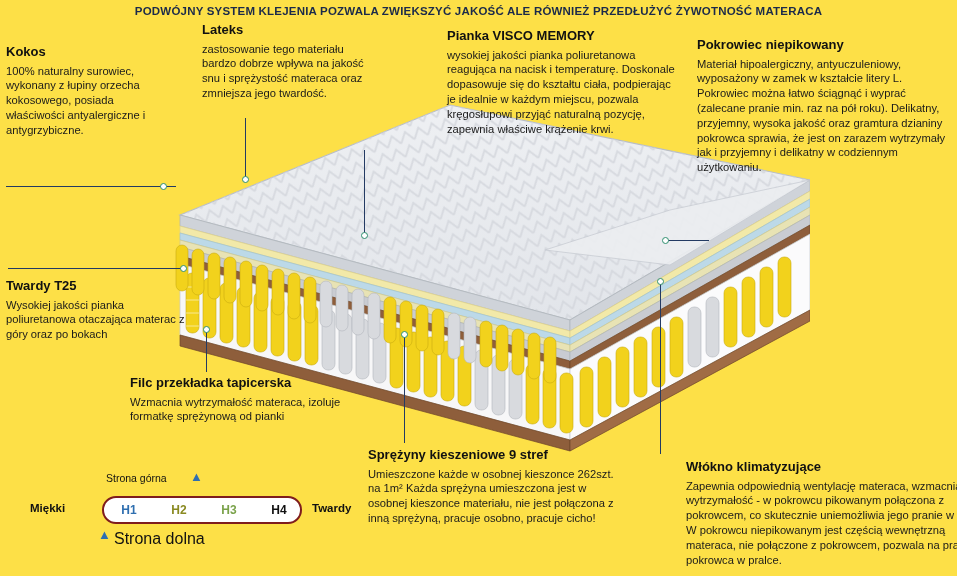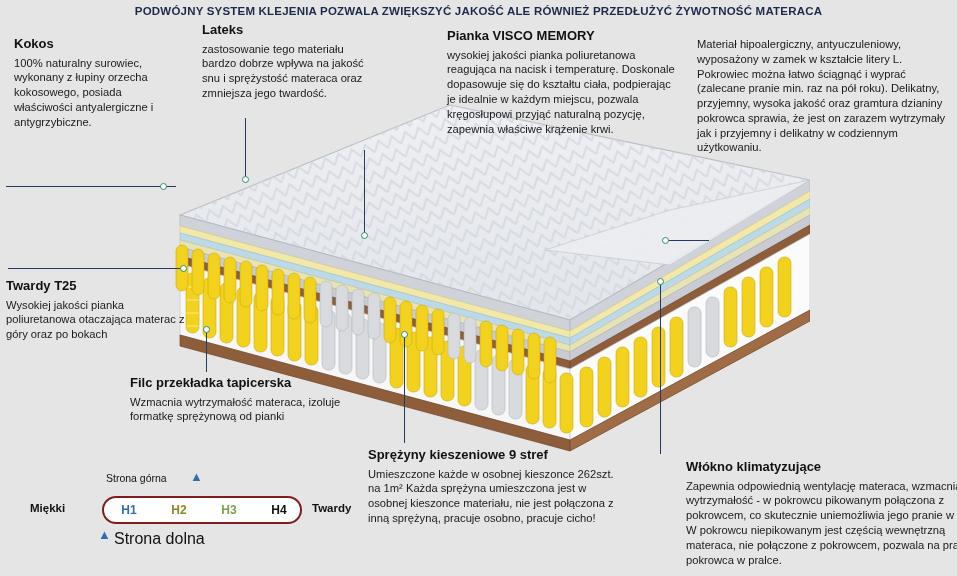--- a/index.html
+++ b/index.html
@@ -7,21 +7,21 @@
     padding: 0;
     background: #ffffff;
   }
   body {
     font-family: "Liberation Sans", sans-serif;
   }
   #stage {
     position: relative;
     width: 957px;
     height: 576px;
-    background: #e5e5e5;
+    background: #fde047;
     overflow: hidden;
   }
 
   
   .banner {
     position: absolute;
     left: 0; top: 0;
     width: 957px;
     height: 22px;
     line-height: 22px;
@@ -41,21 +41,21 @@
     margin: 0 0 4px 0;
     line-height: 1.2;
   }
   .callout .body {
     font-size: 11.2px;
     color: #1a1a1a;
     line-height: 1.32;
     margin: 0;
   }
 
-  .c-kokos        { left: 6px;   top: 36px;  width: 168px; margin-left: 8px; }
+  .c-kokos        { left: 6px;   top: 44px;  width: 168px; }
   .c-lateks       { left: 202px; top: 22px;  width: 176px; }
   .c-visco        { left: 447px; top: 28px;  width: 232px; }
   .c-pokrowiec    { left: 697px; top: 37px;  width: 250px; }
   .c-pianka25     { left: 6px;   top: 278px; width: 180px; }
   .c-filc         { left: 130px; top: 375px; width: 250px; }
   .c-sprezyny     { left: 368px; top: 447px; width: 258px; }
   .c-wlokno       { left: 640px; top: 459px; width: 305px; margin-left: 46px; }
 
   
   .ln {
@@ -308,20 +308,21 @@
     <p class="title">Pianka VISCO MEMORY</p>
     <p class="body">wysokiej jakości pianka poliuretanowa reagująca na nacisk i temperaturę. Doskonale dopasowuje się do kształtu ciała, podpierając je idealnie w każdym miejscu, pozwala kręgosłupowi przyjąć naturalną pozycję, zapewnia właściwe krążenie krwi.</p>
   </div>
 
   <div class="callout c-lateks">
     <p class="title">Lateks</p>
     <p class="body">zastosowanie tego materiału bardzo dobrze wpływa na jakość snu i sprężystość materaca oraz zmniejsza jego twardość.</p>
   </div>
 
   <div class="callout c-pokrowiec">
+    <p class="title">Pokrowiec niepikowany</p>
     <p class="body">Materiał hipoalergiczny, antyuczuleniowy, wyposażony w zamek w kształcie litery L. Pokrowiec można łatwo ściągnąć i wyprać (zalecane pranie min. raz na pół roku). Delikatny, przyjemny, wysoka jakość oraz gramtura dzianiny pokrowca sprawia, że jest on zarazem wytrzymały jak i przyjemny i delikatny w codziennym użytkowaniu.</p>
   </div>
 
   <div class="callout c-pianka25">
     <p class="title">Twardy T25</p>
     <p class="body">Wysokiej jakości pianka poliuretanowa otaczająca materac z góry oraz po bokach</p>
   </div>
 
   <div class="callout c-filc">
     <p class="title">Filc przekładka tapicerska</p>

